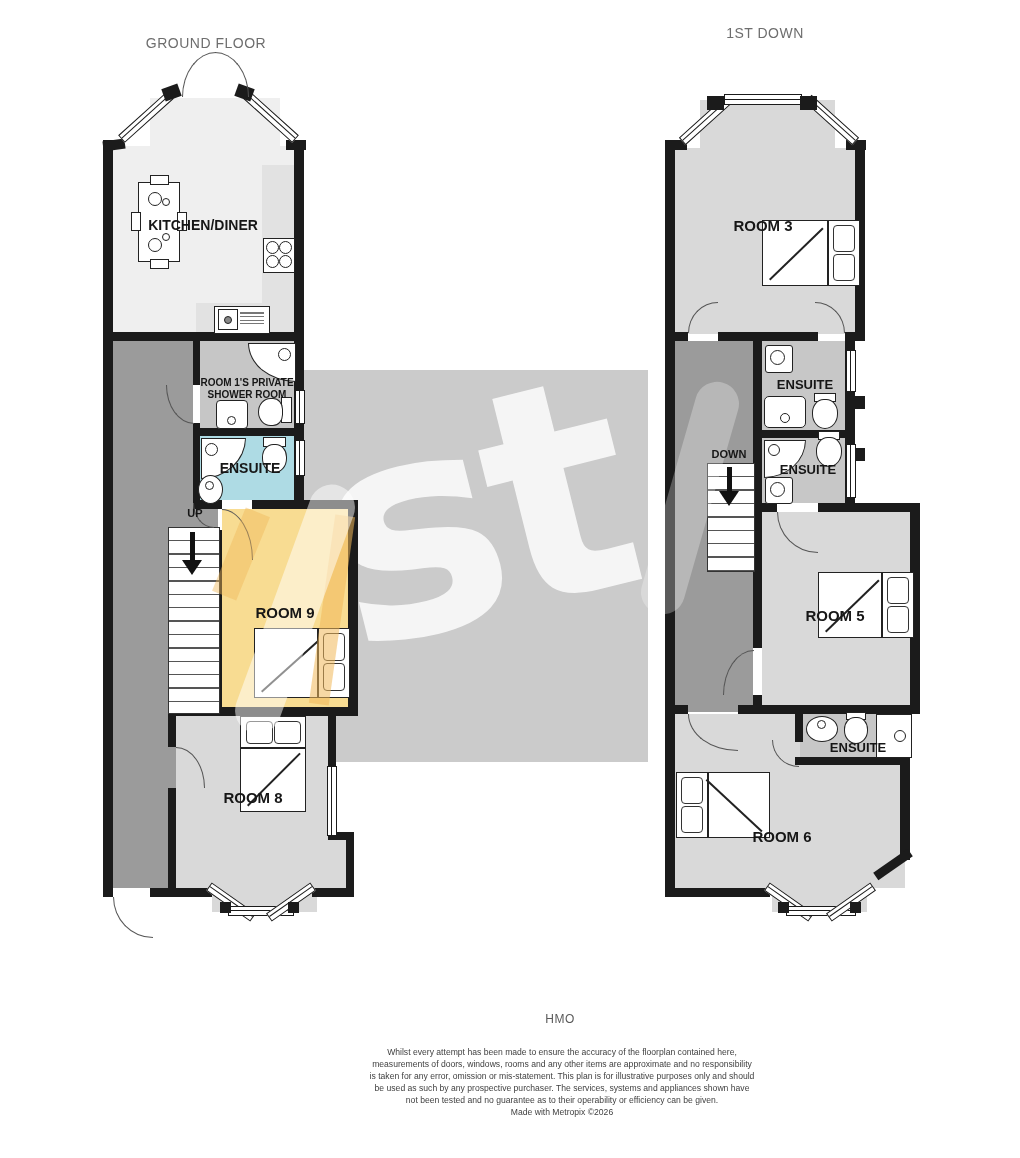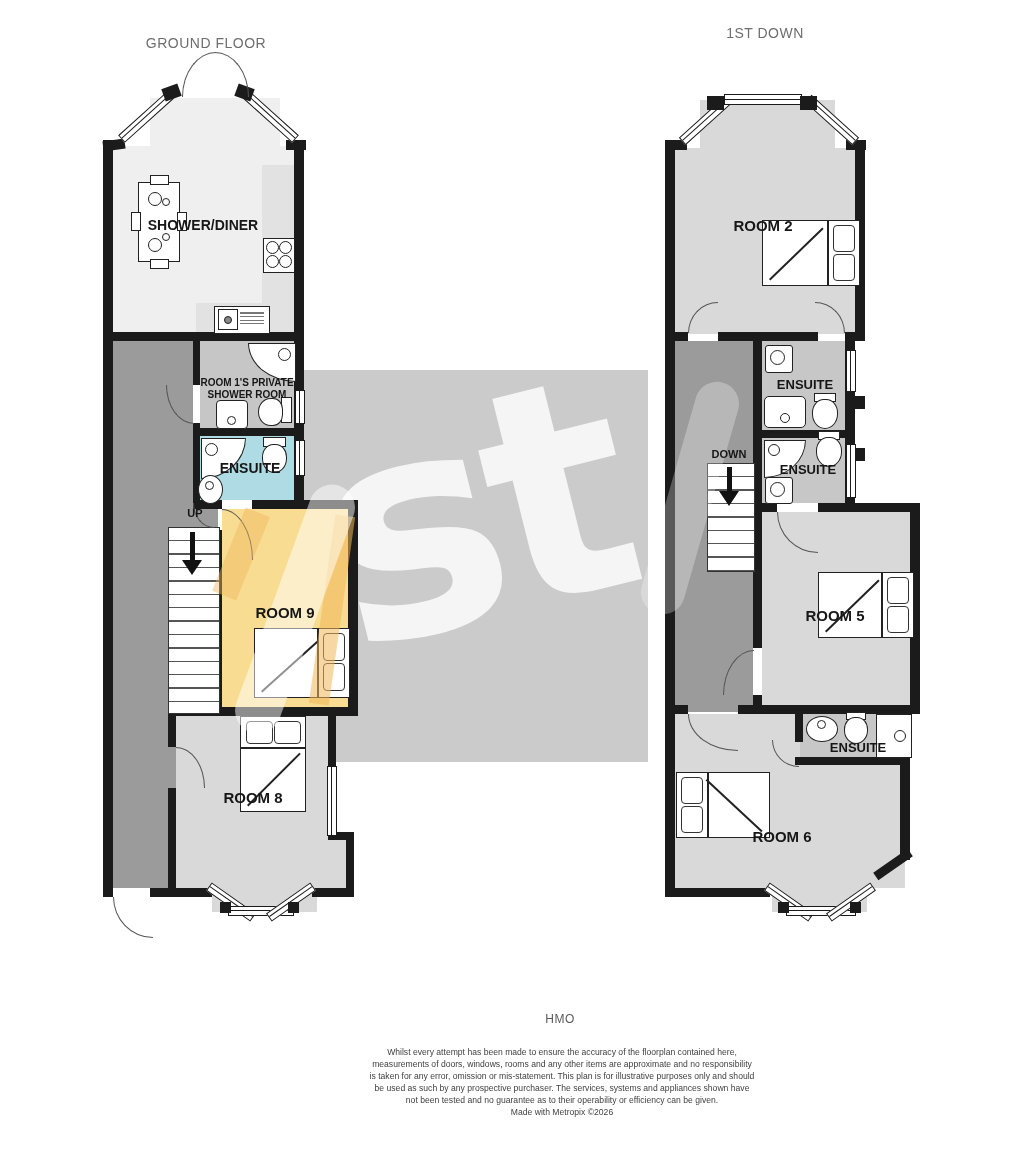--- a/index.html
+++ b/index.html
@@ -152,21 +152,21 @@
 
     <div class="wall" style="left:150px;top:888px;width:62px;height:9px;"></div>
     <div class="wall" style="left:312px;top:888px;width:42px;height:9px;"></div>
     <div class="door" style="left:113px;top:897px;width:39px;height:40px;border-left:1.3px solid #555;border-bottom:1.3px solid #555;border-bottom-left-radius:100% 100%;"></div>
     <div class="winh" style="left:204px;top:897px;width:52px;height:8px;transform:rotate(35deg);"></div>
     <div class="winh" style="left:228px;top:906px;width:64px;height:8px;"></div>
     <div class="winh" style="left:264px;top:897px;width:52px;height:8px;transform:rotate(-35deg);"></div>
     <div class="post" style="left:220px;top:902px;width:11px;height:11px;"></div>
     <div class="post" style="left:288px;top:902px;width:11px;height:11px;"></div>
 
-    <div class="lbl" style="left:123px;top:217px;width:160px;font-size:14px;">SHOWER/DINER</div>
+    <div class="lbl" style="left:123px;top:217px;width:160px;font-size:14px;">KITCHEN/DINER</div>
     <div class="lbl" style="left:191px;top:377px;width:112px;font-size:10px;">ROOM 1'S PRIVATE SHOWER ROOM</div>
     <div class="lbl" style="left:200px;top:460px;width:100px;font-size:14px;">ENSUITE</div>
     <div class="lbl" style="left:180px;top:507px;width:30px;font-size:11px;">UP</div>
     <div class="lbl" style="left:235px;top:604px;width:100px;font-size:15px;">ROOM 9</div>
     <div class="lbl" style="left:203px;top:789px;width:100px;font-size:15px;">ROOM 8</div>
   </div>
 
   <div>
 
     <div class="fill" style="left:700px;top:100px;width:135px;height:55px;background:var(--room-gray);"></div>
@@ -263,21 +263,21 @@
     </div>
 
     <div class="wall" style="left:665px;top:888px;width:105px;height:9px;"></div>
     <div class="winh" style="left:762px;top:897px;width:52px;height:8px;transform:rotate(35deg);"></div>
     <div class="winh" style="left:786px;top:906px;width:68px;height:8px;"></div>
     <div class="winh" style="left:824px;top:897px;width:52px;height:8px;transform:rotate(-35deg);"></div>
     <div class="post" style="left:778px;top:902px;width:11px;height:11px;"></div>
     <div class="post" style="left:850px;top:902px;width:11px;height:11px;"></div>
     <div class="wall" style="left:872px;top:860px;width:42px;height:9px;transform:rotate(-35deg);"></div>
 
-    <div class="lbl" style="left:713px;top:217px;width:100px;font-size:15px;">ROOM 2</div>
+    <div class="lbl" style="left:713px;top:217px;width:100px;font-size:15px;">ROOM 3</div>
     <div class="lbl" style="left:757px;top:377px;width:96px;font-size:13px;">ENSUITE</div>
     <div class="lbl" style="left:705px;top:448px;width:48px;font-size:11px;">DOWN</div>
     <div class="lbl" style="left:760px;top:462px;width:96px;font-size:13px;">ENSUITE</div>
     <div class="lbl" style="left:785px;top:607px;width:100px;font-size:15px;">ROOM 5</div>
     <div class="lbl" style="left:812px;top:740px;width:92px;font-size:13px;">ENSUITE</div>
     <div class="lbl" style="left:732px;top:828px;width:100px;font-size:15px;">ROOM 6</div>
   </div>
 
   <div class="streak" style="left:272px;top:478px;width:46px;height:262px;background:rgba(255,255,255,.5);border-radius:24px;transform:rotate(20deg);"></div>
   <div class="streak" style="left:668px;top:378px;width:44px;height:240px;background:rgba(255,255,255,.28);border-radius:22px;transform:rotate(16deg);"></div>

